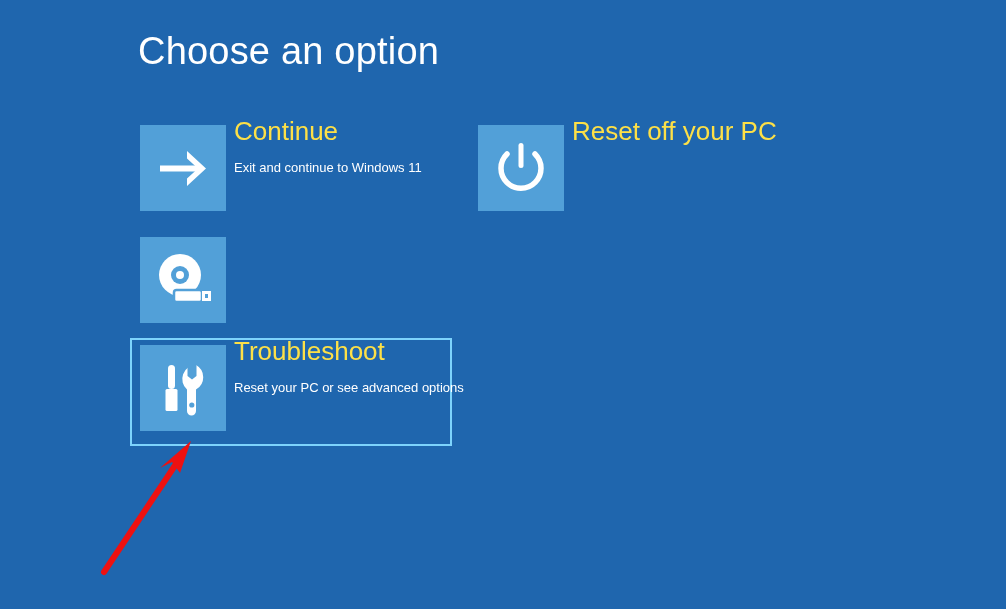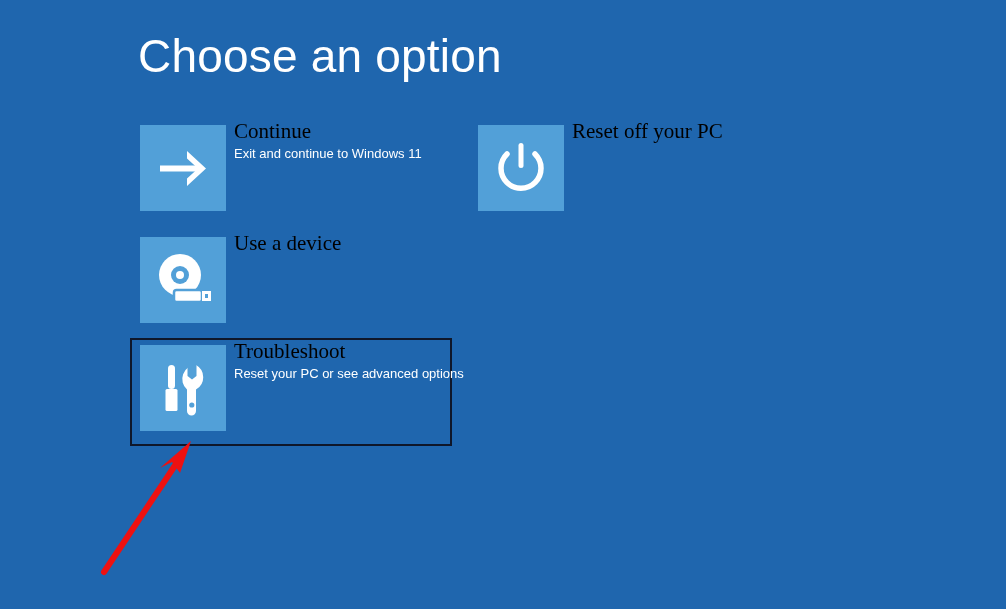--- a/index.html
+++ b/index.html
@@ -20,21 +20,21 @@
     width: 1006px;
     height: 609px;
     background: #1f66ae;
   }
 
   
   #page-title {
     position: absolute;
     left: 138px;
     top: 30px;
-    font-size: 46px;
+    font-size: 38px;
     font-weight: 300;
     color: #ffffff;
     letter-spacing: 0.2px;
     line-height: 1.15;
     white-space: nowrap;
   }
 
   
   .option {
     position: absolute;
@@ -52,40 +52,39 @@
   }
 
   .option .texts {
     position: absolute;
     left: 104px;
     top: 0px;
     width: 330px;
   }
 
   .option .opt-title {
-    font-size: 21px;
+    font-size: 26px;
     font-weight: 300;
-    color: #000000;
+    color: #fde047;
     line-height: 26px;
     white-space: nowrap;
-    font-family: Liberation Serif, serif;
   }
 
   .option .opt-sub {
     font-size: 13px;
     font-weight: 400;
     color: #ffffff;
     line-height: 17px;
-    margin-top: 1px;
+    margin-top: 15px;
     white-space: pre-line;
   }
 
   
   .option.focused {
-    border: 2px solid #0f172a;
+    border: 2px solid #7dd3fc;
     padding-left: 29px;
   }
 
   
   #opt-continue      { left: 130px; top: 118px;  width: 340px; height: 100px; }
   #opt-use-device    { left: 130px; top: 230px;  width: 340px; height: 100px; }
   #opt-troubleshoot  { left: 130px; top: 338px;  width: 322px; height: 108px; }
   #opt-turn-off      { left: 468px; top: 118px;  width: 300px; height: 100px; }
 
   #opt-troubleshoot .tile { left: 8px; top: 5px; }
@@ -129,21 +128,20 @@
       <svg class="icon-svg" width="86" height="86" viewBox="0 0 86 86">
         <circle cx="40" cy="38" r="21" fill="#ffffff"></circle>
         <circle cx="40" cy="38" r="9" fill="#52a0d8"></circle>
         <circle cx="40" cy="38" r="4" fill="#ffffff"></circle>
         <rect x="34" y="53" width="28" height="12" rx="2.5" fill="#ffffff" stroke="#52a0d8" stroke-width="2.5"></rect>
         <rect x="62" y="54" width="9" height="10" fill="#ffffff"></rect>
         <rect x="65" y="57" width="3" height="4" fill="#52a0d8"></rect>
       </svg>
     </div>
     <div class="texts">
-      <div class="opt-title">Use a device</div>
     </div>
   </div>
 
   <div class="option focused" id="opt-troubleshoot">
     <div class="tile" style="background: rgb(82, 160, 216);">
       <svg class="icon-svg" width="86" height="86" viewBox="0 0 86 86">
 
         <rect x="28" y="20" width="7" height="24" rx="3.5" fill="#ffffff"></rect>
         <rect x="25.5" y="44" width="12" height="22" rx="1.5" fill="#ffffff"></rect>
 

